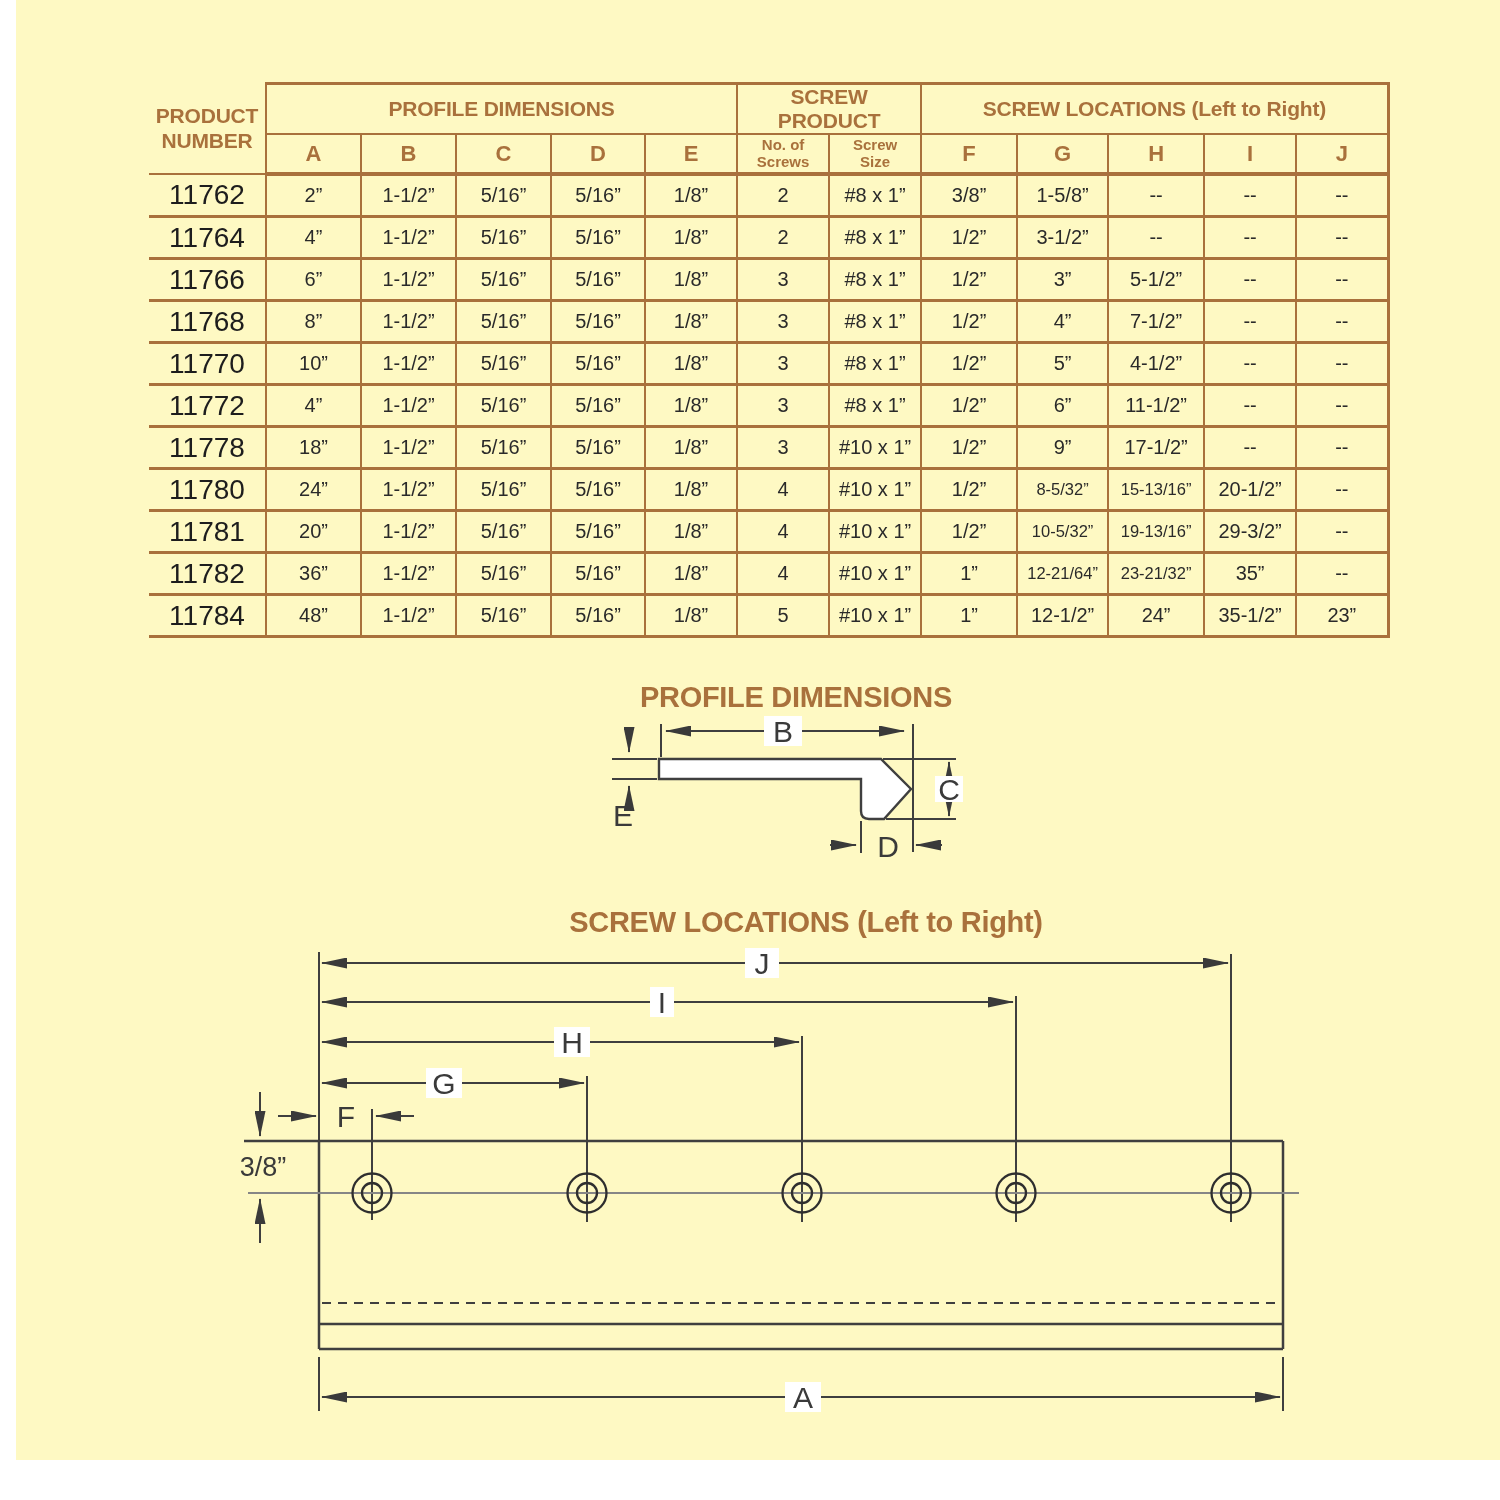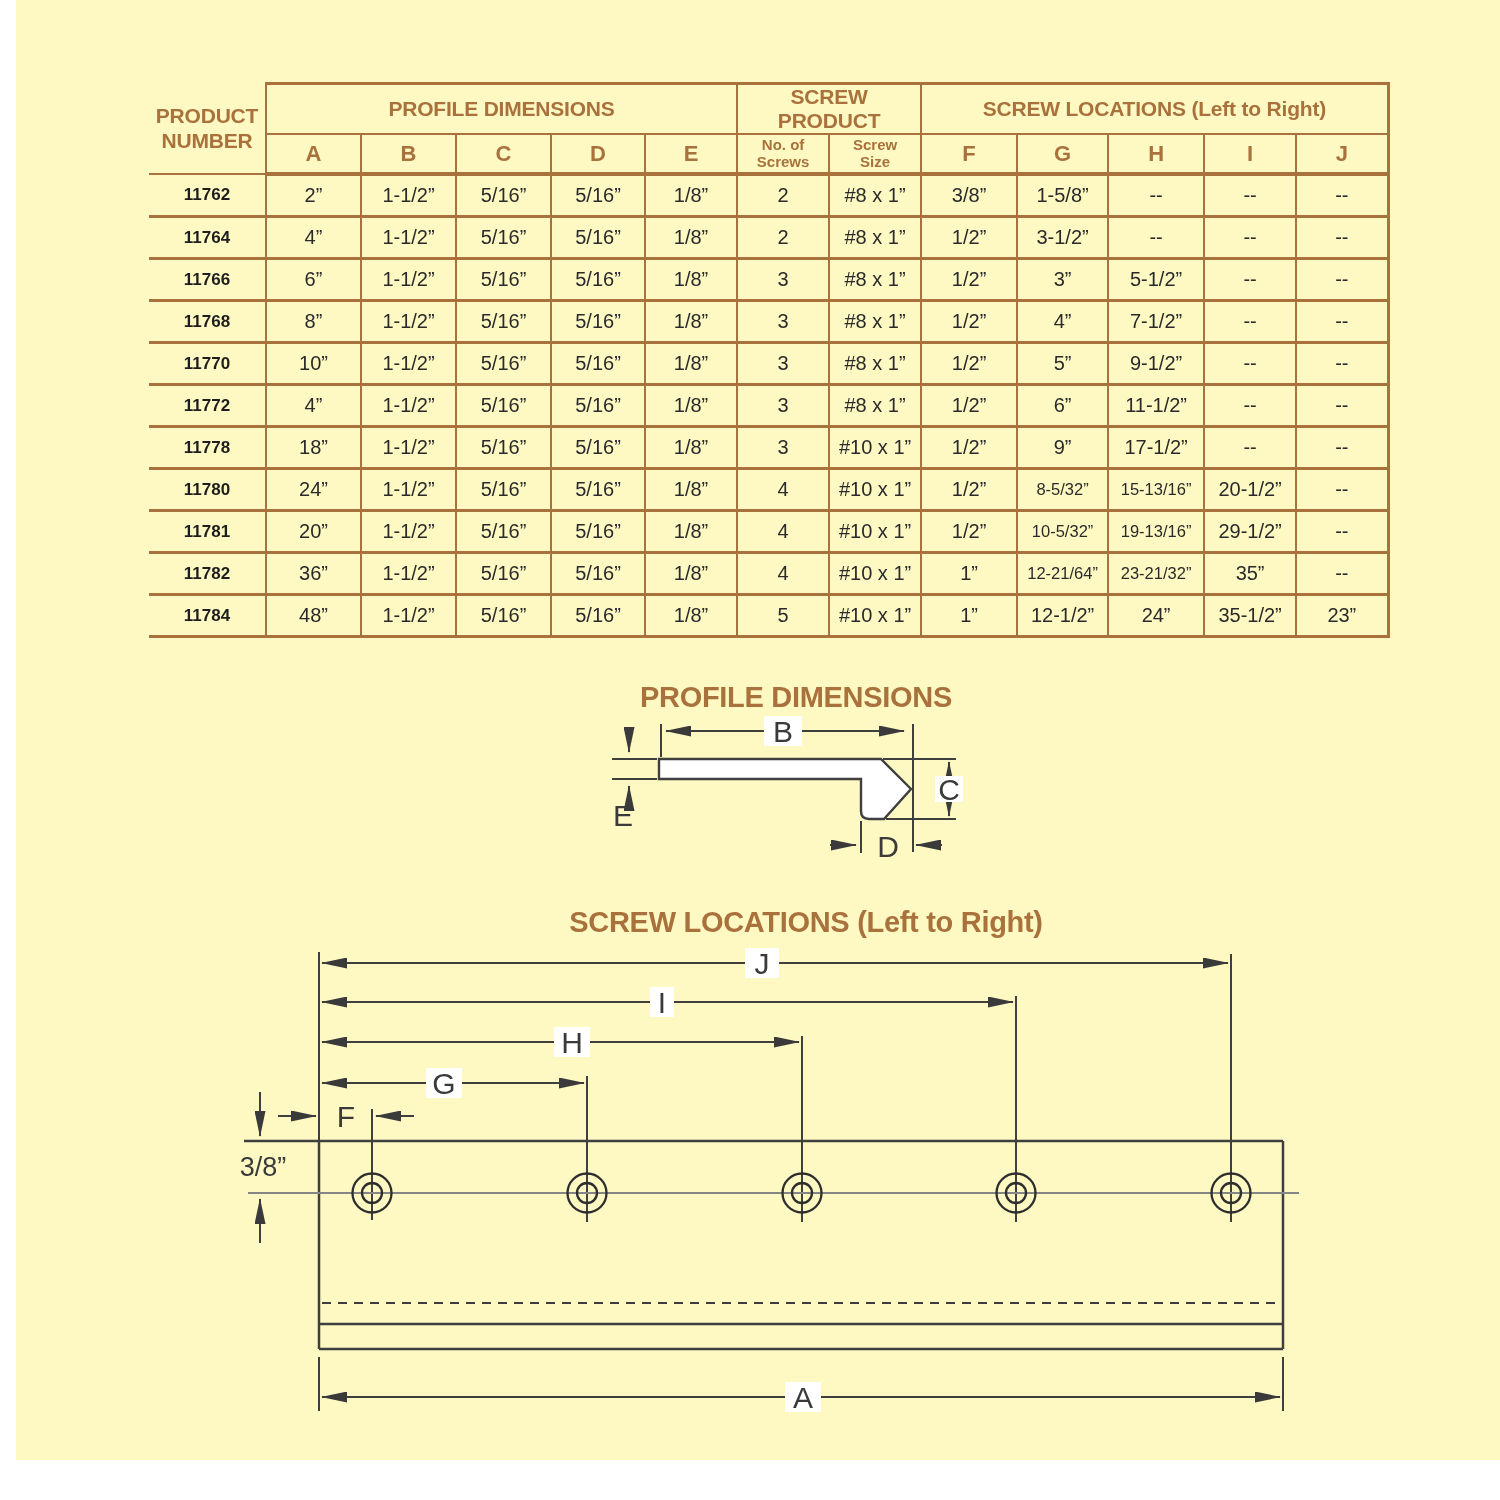--- a/index.html
+++ b/index.html
@@ -20,21 +20,21 @@
   col.c-f{width:96px} col.c-g{width:91px} col.c-h{width:96px} col.c-i{width:92px} col.c-j{width:92px}
 
   tr.grp-row th { height:46px; border-top:3px solid var(--brown); font-size:21px; font-weight:bold;
                   color:var(--brown); letter-spacing:-0.2px; }
   th.corner { border-top:none !important; border-left:none !important; border-bottom:4px solid var(--brown);
               font-size:20px; font-weight:bold; color:var(--brown); line-height:1.2; white-space:pre-line; }
   tr.sub-row th { height:37px; border-bottom:4px solid var(--brown); color:var(--brown); font-weight:bold;
                   font-size:22px; }
   tr.sub-row th.two-line { font-size:15px; line-height:1.12; white-space:pre-line; }
   table.spec tbody td { height:39px; font-size:20px; border-bottom-width:3px; }
-  table.spec tbody td.prod { font-weight:bold; font-size:17px; color:#1d1d1d; border-left:none; }
+  table.spec tbody td.prod { font-weight:normal; font-size:28px; color:#1d1d1d; border-left:none; }
   table.spec tbody td.small { font-size:16.5px; }
   table.spec tbody tr:last-child td { border-bottom-width:3px; }
   table.spec th:last-child, table.spec td:last-child { border-right-width:3px; }
 
   
   .diagram-title { position:absolute; text-align:center; font-weight:bold; color:var(--brown);
                    font-size:29px; letter-spacing:-0.3px; }
   .profile-title { left:530px; top:681px; width:500px; }
   .screw-title   { left:488px; top:906px; width:604px; }
 
@@ -153,21 +153,21 @@
             <td class="prod">11770</td>
             <td>10”</td>
             <td>1-1/2”</td>
             <td>5/16”</td>
             <td>5/16”</td>
             <td>1/8”</td>
             <td>3</td>
             <td>#8 x 1”</td>
             <td>1/2”</td>
             <td>5”</td>
-            <td>9-1/2”</td>
+            <td>4-1/2”</td>
             <td>--</td>
             <td>--</td>
           </tr>
           <tr>
             <td class="prod">11772</td>
             <td>4”</td>
             <td>1-1/2”</td>
             <td>5/16”</td>
             <td>5/16”</td>
             <td>1/8”</td>
@@ -214,21 +214,21 @@
             <td>20”</td>
             <td>1-1/2”</td>
             <td>5/16”</td>
             <td>5/16”</td>
             <td>1/8”</td>
             <td>4</td>
             <td>#10 x 1”</td>
             <td>1/2”</td>
             <td class="small">10-5/32”</td>
             <td class="small">19-13/16”</td>
-            <td>29-1/2”</td>
+            <td>29-3/2”</td>
             <td>--</td>
           </tr>
           <tr>
             <td class="prod">11782</td>
             <td>36”</td>
             <td>1-1/2”</td>
             <td>5/16”</td>
             <td>5/16”</td>
             <td>1/8”</td>
             <td>4</td>

